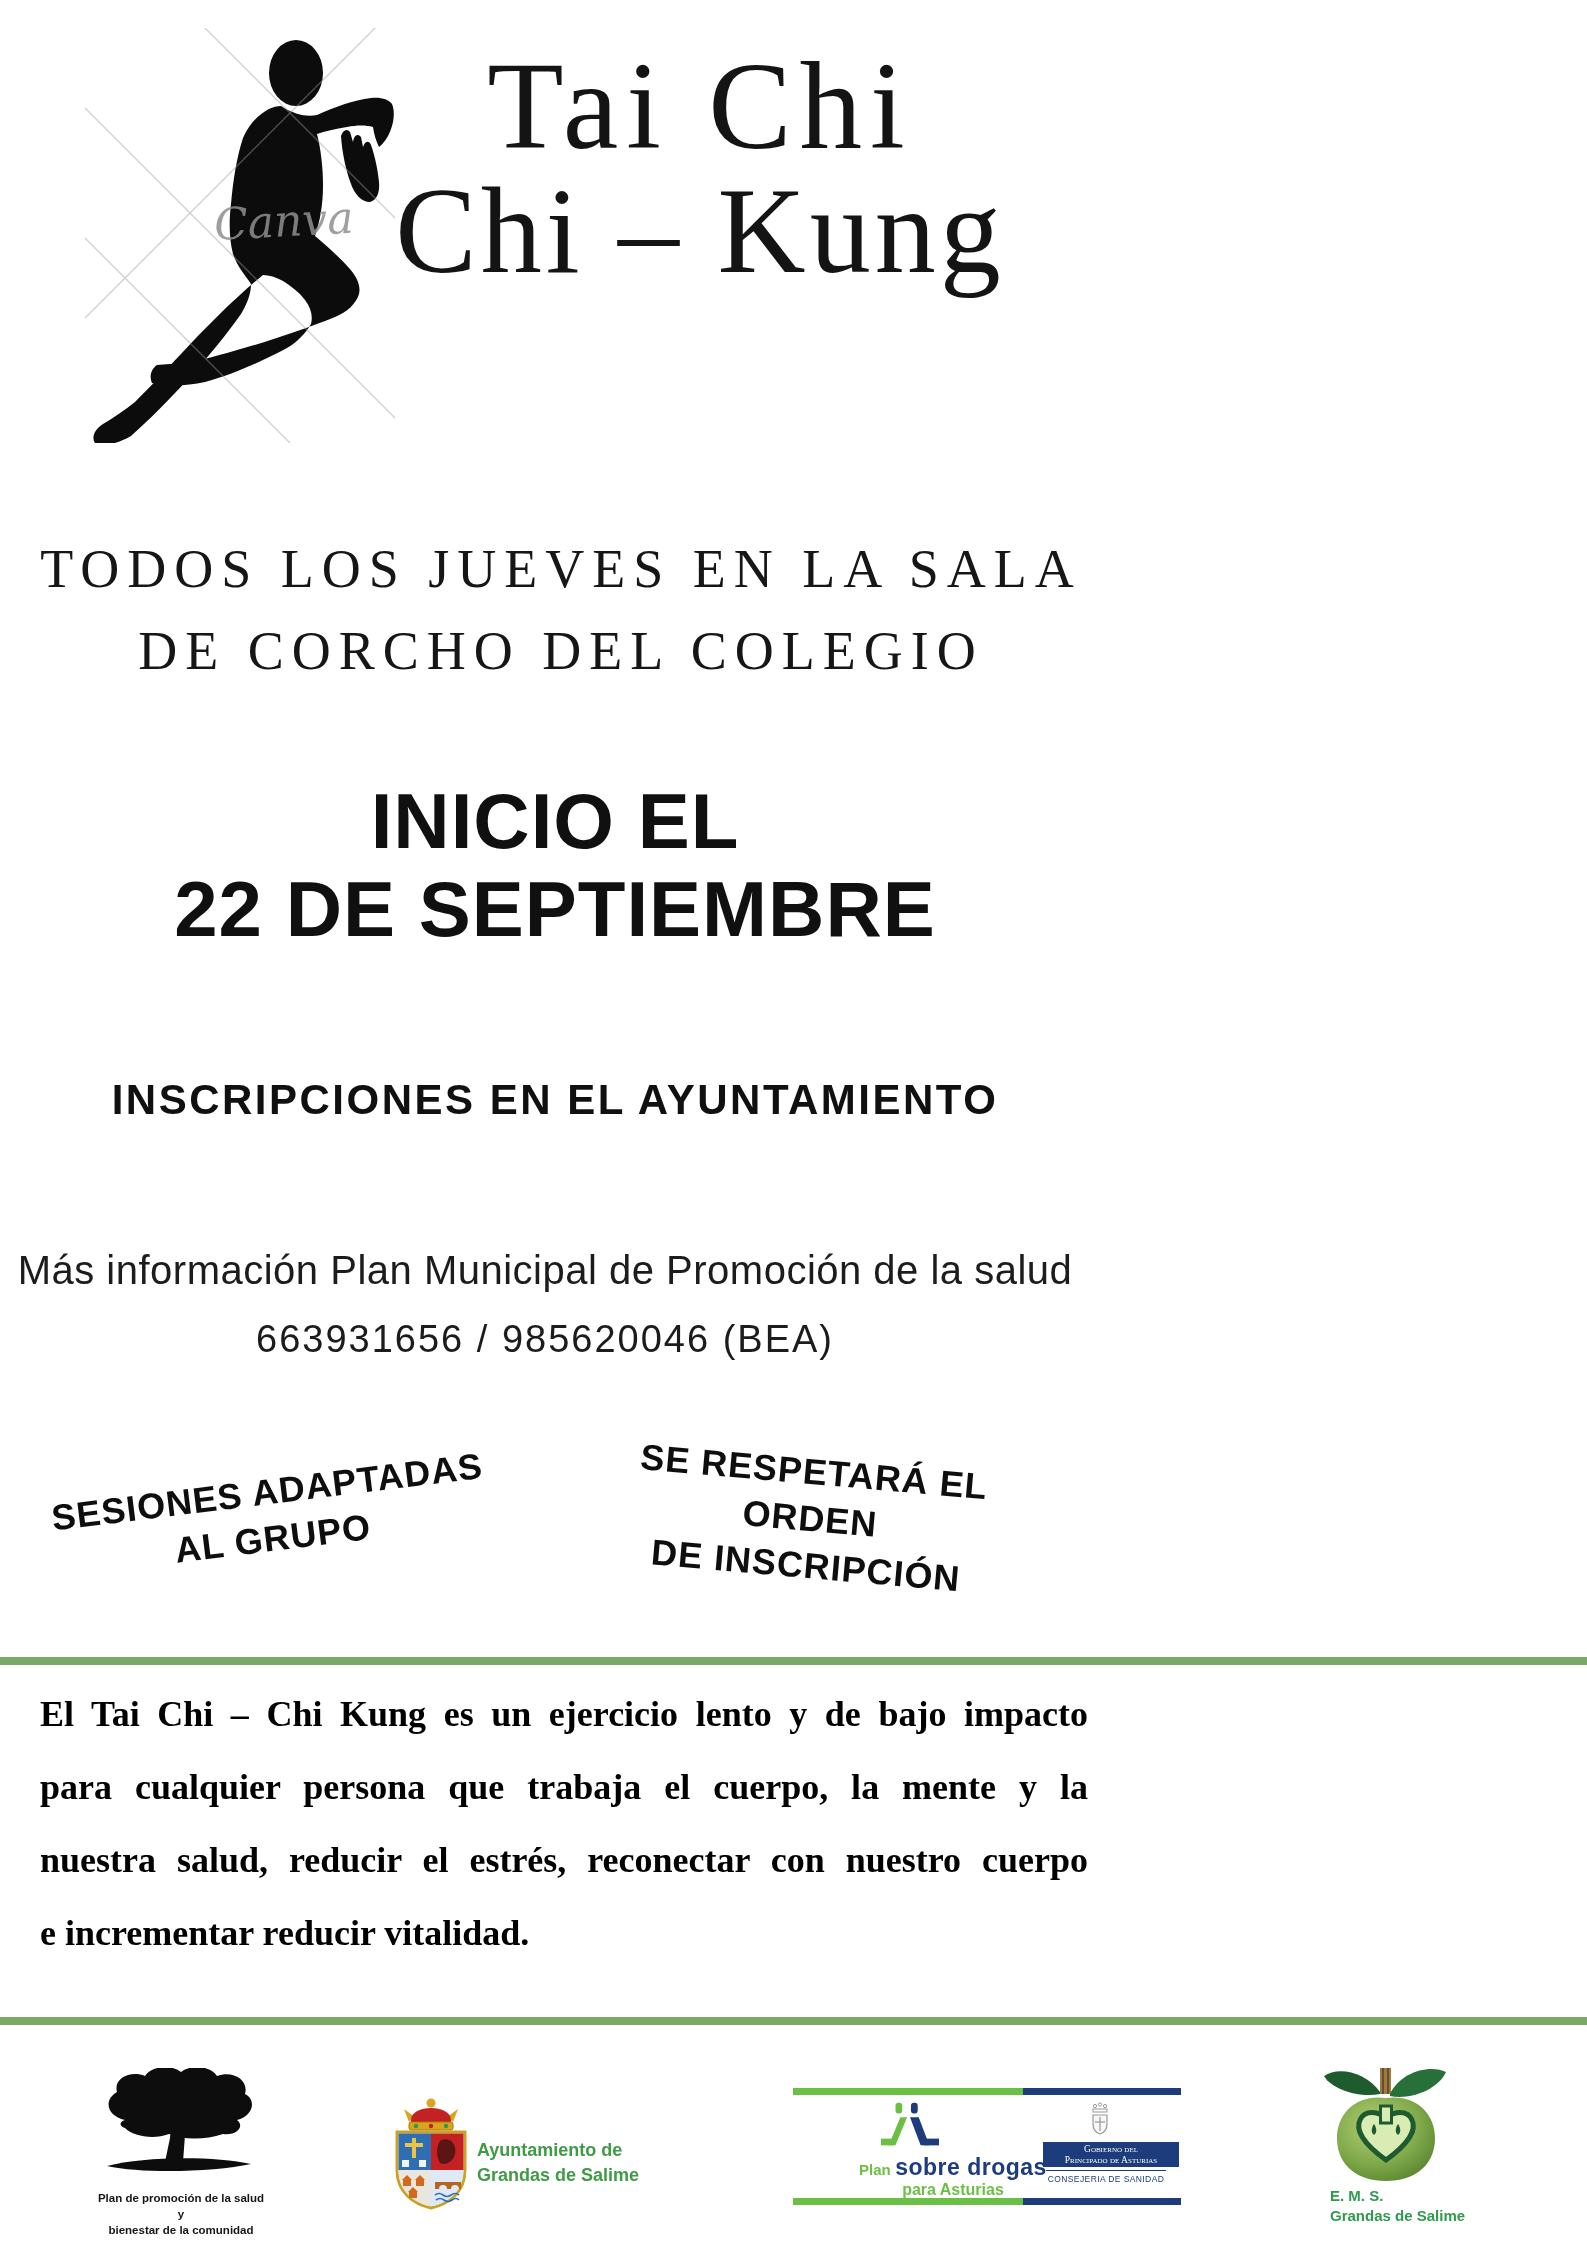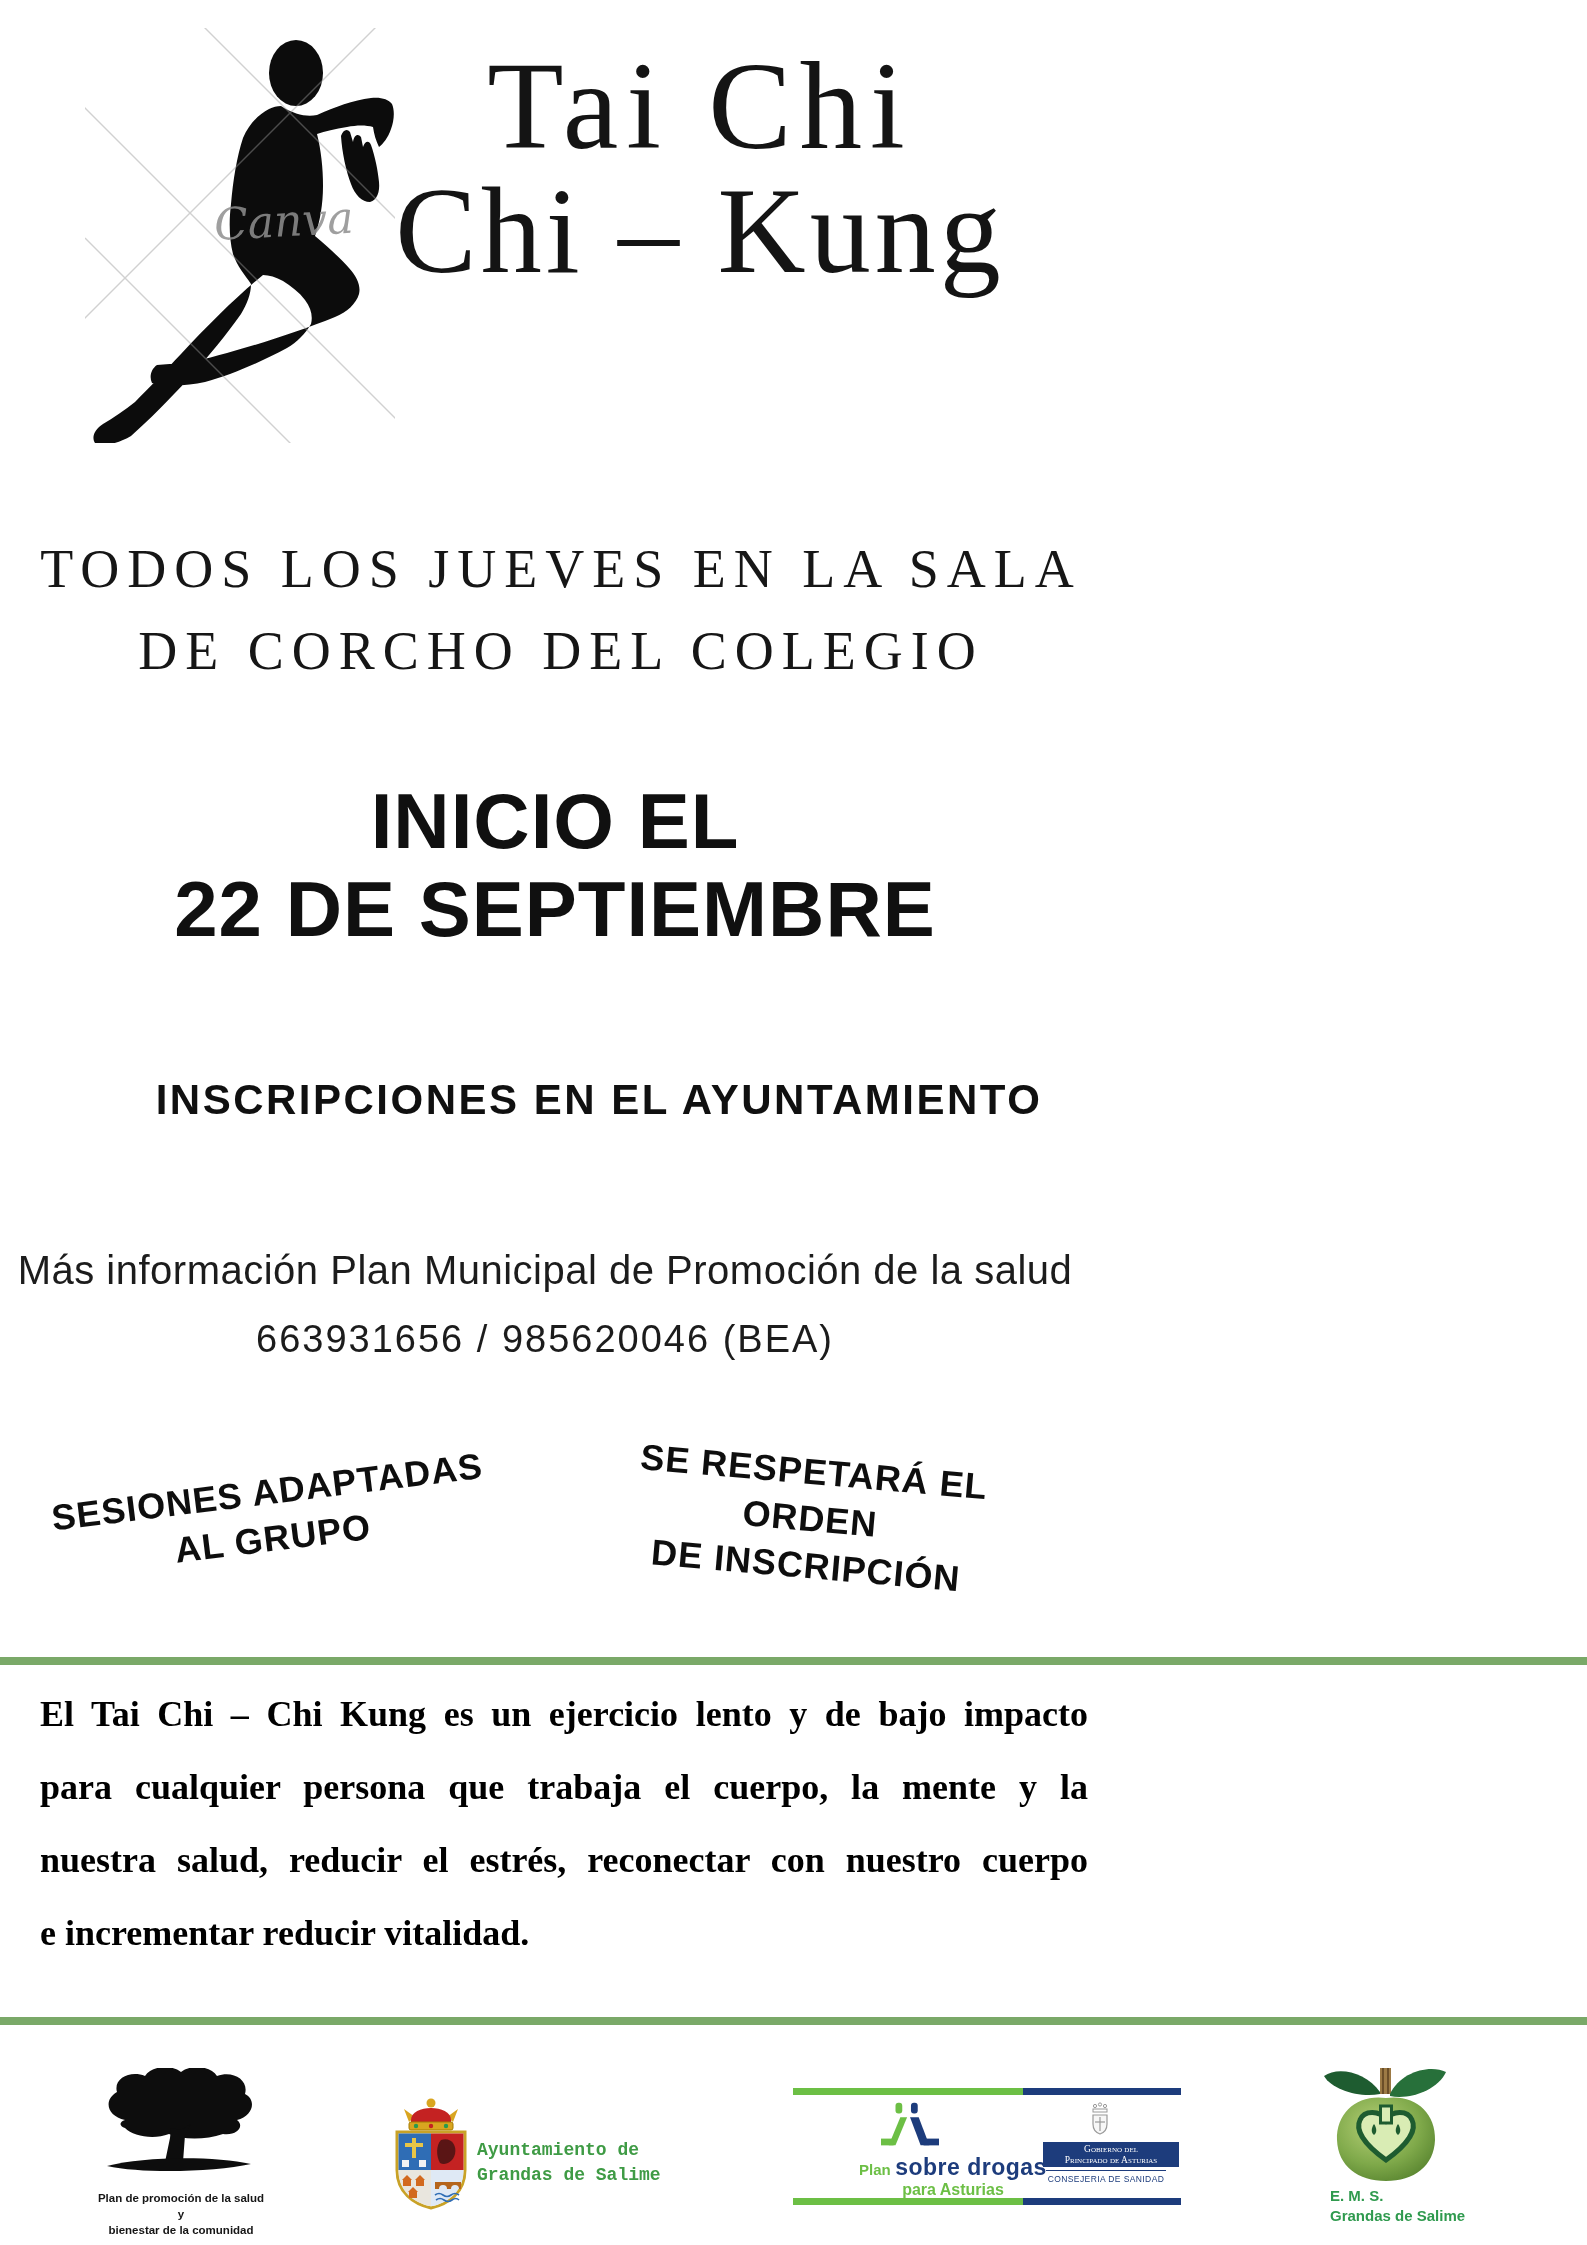--- a/index.html
+++ b/index.html
@@ -40,21 +40,21 @@
     text-align:center;
     font-weight:700;
     font-size:78px; line-height:88px; letter-spacing:1px;
     color:#101010;
     margin-top:29px;
   }
 
   
   .reg-heading{
     left:0; top:1076px; width:1110px; text-align:center;
-    font-weight:700; font-size:42px; letter-spacing:2.5px; color:#101010;padding-left:44px;
+    font-weight:700; font-size:42px; letter-spacing:2.5px; color:#101010;
   }
   .reg-phone{
     left:0; top:1160px; width:1110px; text-align:center;
     font-weight:700; font-size:40px; letter-spacing:5px; color:#101010;
   }
   .reg-info{
     left:0; top:1248px; width:1090px; text-align:center;
     font-weight:400; font-size:40px; letter-spacing:0.5px; color:#1c1c1c;
   }
   .reg-phones2{
@@ -87,21 +87,21 @@
   }
   .desc .line.last{text-align-last:left;}
 
   
   .hp-caption{
     left:95px; top:2190px; width:172px; text-align:center;
     font-weight:700; font-size:11.5px; line-height:16px; color:#161616;
   }
   .council-text{
     left:477px; top:2138px;
-    font-weight:700; font-size:18px; line-height:25px; color:#3f9b45;font-family:Liberation Mono, monospace;
+    font-weight:700; font-size:18px; line-height:25px; color:#3f9b45;
   }
   .drug-block{left:793px; top:2086px; width:390px; height:122px;}
   .bar{position:absolute; height:7px;}
   .bar .g{position:absolute; left:0; top:0; width:230px; height:7px; background:#6cbf45;}
   .bar .b{position:absolute; left:230px; top:0; width:158px; height:7px; background:#1d3c7c;}
   .bar-top{left:0; top:2px; width:388px;}
   .bar-bottom{left:0; top:112px; width:388px;}
   .drug-text{position:absolute; left:30px; top:68px; width:260px; text-align:center; white-space:nowrap;}
   .drug-text .w1{font-weight:700; font-size:15px; color:#6cbf45;}
   .drug-text .w2{font-weight:700; font-size:23px; color:#1d3c7c; letter-spacing:0.5px;}

